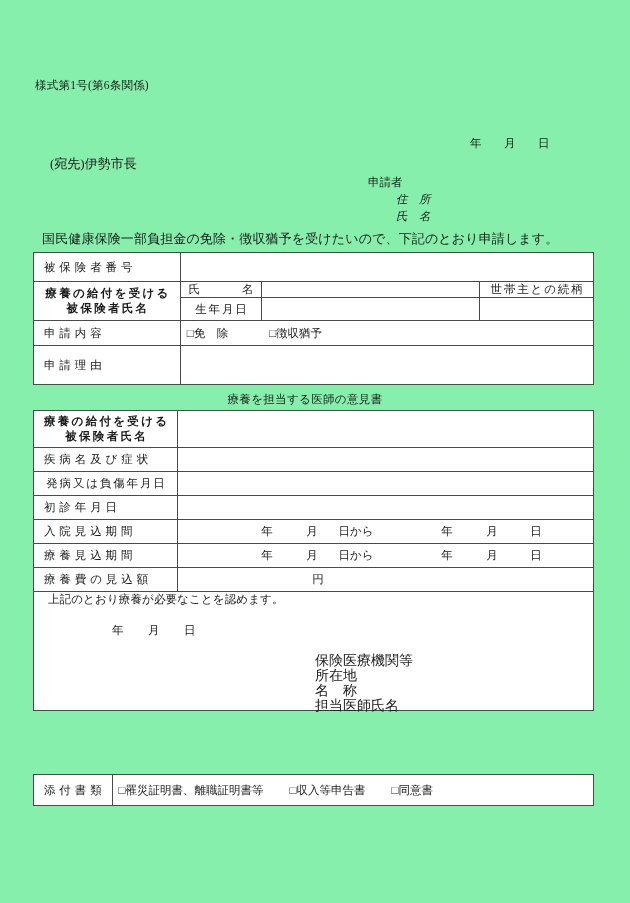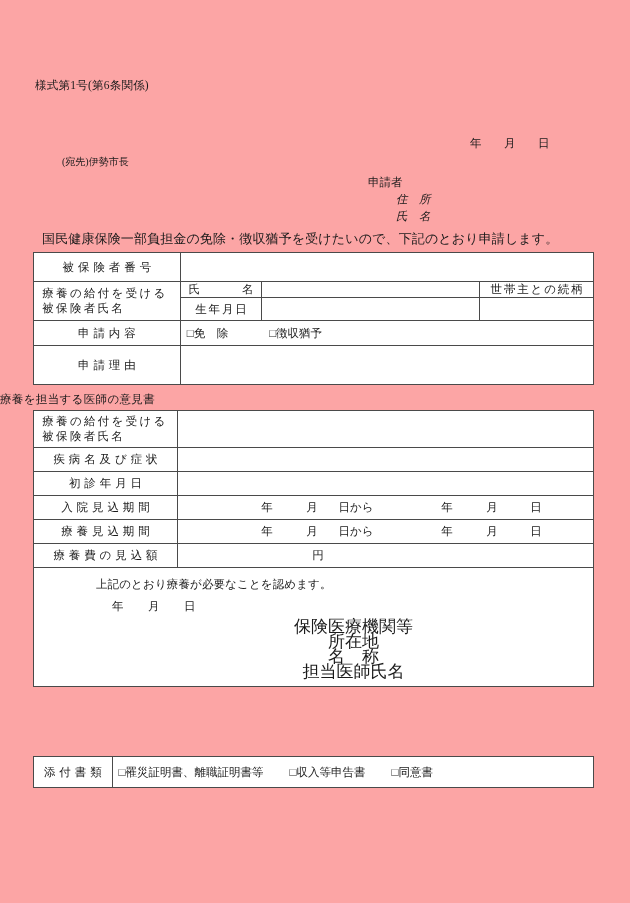--- a/index.html
+++ b/index.html
@@ -13,21 +13,21 @@
     position: relative;
     font-family: "Liberation Serif", "DejaVu Serif", serif;
     color: #1a1a1a;
     -webkit-font-smoothing: antialiased;
   }
   .page {
     position: absolute;
     left: 0; top: 0;
     width: 630px;
     height: 903px;
-    background: #fca5a5;
+    background: #86efac;
   }
 
   
   .abs { position: absolute; }
 
   
   #form-no {
     left: 35px; top: 78px;
     font-size: 11.5px;
     letter-spacing: 0.02em;
@@ -41,22 +41,22 @@
     letter-spacing: 0.04em;
   }
   #issue-date {
     left: 470px; top: 136px;
     font-size: 11.5px;
   }
   #issue-date .slot { display: inline-block; width: 34px; }
   #issue-date .slot:last-child { width: auto; }
 
   #addressee {
-    left: 62px; top: 155px;
-    font-size: 10px;
+    left: 50px; top: 155px;
+    font-size: 13px;
   }
 
   #applicant-block {
     left: 368px; top: 174px;
     font-size: 11.5px;
     line-height: 17px;
   }
   #applicant-block .ind { padding-left: 28px; font-style: italic; }
 
   #intro-text {
@@ -71,47 +71,49 @@
     border-collapse: collapse;
     font-size: 11.5px;
     background: #fff;
   }
   table.frm td {
     border: 1px solid #4a4a4a;
     padding: 0 6px;
     vertical-align: middle;
   }
   .lbl {
-    text-align: center;
+    text-align: left;
     letter-spacing: 0.34em;
     text-indent: 0.34em;
     white-space: nowrap;
   }
   .lbl2 {
-    text-align: left;
+    text-align: center;
     letter-spacing: 0.2em;
     text-indent: 0.2em;
     white-space: nowrap;
     line-height: 15px;
+    font-weight: bold;
   }
   .lbl-tight {
     text-align: center;
     letter-spacing: 0.16em;
     text-indent: 0.16em;
     white-space: nowrap;
   }
   .blank { background: #fff; }
 
   
   #tbl-applicant { left: 33px; top: 252px; width: 561px; }
 
   
   #doctor-caption {
     left: 0; top: 392px;
     width: 610px;
+    text-align: center;
     font-size: 11.5px;
     letter-spacing: 0.03em;
   }
 
   
   #tbl-doctor { left: 33px; top: 410px; width: 561px; }
 
   .cb { margin-right: 1px; font-family: Liberation Serif, serif; }
   .cbgap { display: inline-block; width: 40px; }
   .cbgap-sm { display: inline-block; width: 26px; }
@@ -120,43 +122,42 @@
   .daterow .d { display: inline-block; text-align: center; }
   .w-year  { width: 46px; }
   .w-month { width: 44px; }
   .w-day   { width: 44px; }
   .lead    { display: inline-block; width: 60px; }
 
   
   .cert { position: relative; height: 118px; padding: 0 !important; }
   .cert-line {
     position: absolute;
-    left: 14px; top: 9px;
+    left: 14px; top: 0;
     font-size: 11.5px;
     letter-spacing: 0.01em;
-    margin-left: 48px;
   }
   .cert-date {
     position: absolute;
     left: 78px; top: 31px;
     font-size: 11.5px;
   }
   .cert-date .slot { display: inline-block; width: 36px; }
   .cert-date .slot:last-child { width: auto; }
   .cert-sign {
     position: absolute;
-    right: 180px; top: 51px;
-    font-size: 17px;
+    right: 180px; top: 61px;
+    font-size: 14px;
     line-height: 15px;
-    text-align: center;
+    text-align: left;
     white-space: nowrap;
   }
 
   
-  #tbl-attach { left: 33px; top: 756px; width: 561px; }
+  #tbl-attach { left: 33px; top: 774px; width: 561px; }
   #tbl-attach td { height: 30px; }
 </style>
 </head>
 <body>
 
 <div class="page">
 
   <div class="abs" id="form-no">様式第1号(第6条関係)</div>
 
 
@@ -231,20 +232,24 @@
           <div>被保険者氏名</div>
         </td>
         <td class="blank"></td>
       </tr>
 
       <tr>
         <td class="lbl" style="height:23px">疾病名及び症状</td>
         <td class="blank"></td>
       </tr>
 
+      <tr>
+        <td class="lbl-tight" style="height:23px">発病又は負傷年月日</td>
+        <td class="blank"></td>
+      </tr>
 
       <tr>
         <td class="lbl" style="height:23px">初診年月日</td>
         <td class="blank"></td>
       </tr>
 
       <tr>
         <td class="lbl" style="height:23px">入院見込期間</td>
         <td class="daterow">
           <span class="lead"></span><span class="d w-year">年</span><span class="d w-month">月</span><span class="d w-day">日から</span><span class="d" style="width:46px"></span><span class="d w-year">年</span><span class="d w-month">月</span><span class="d w-day">日</span>

